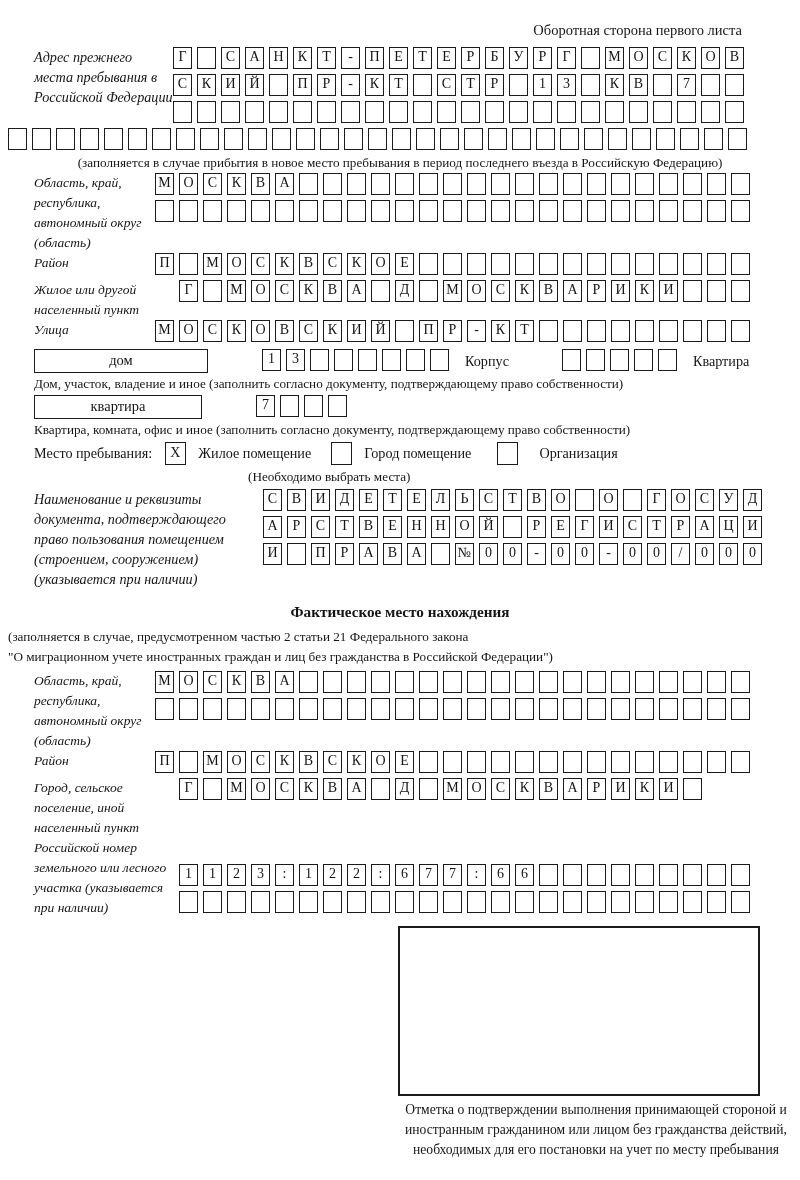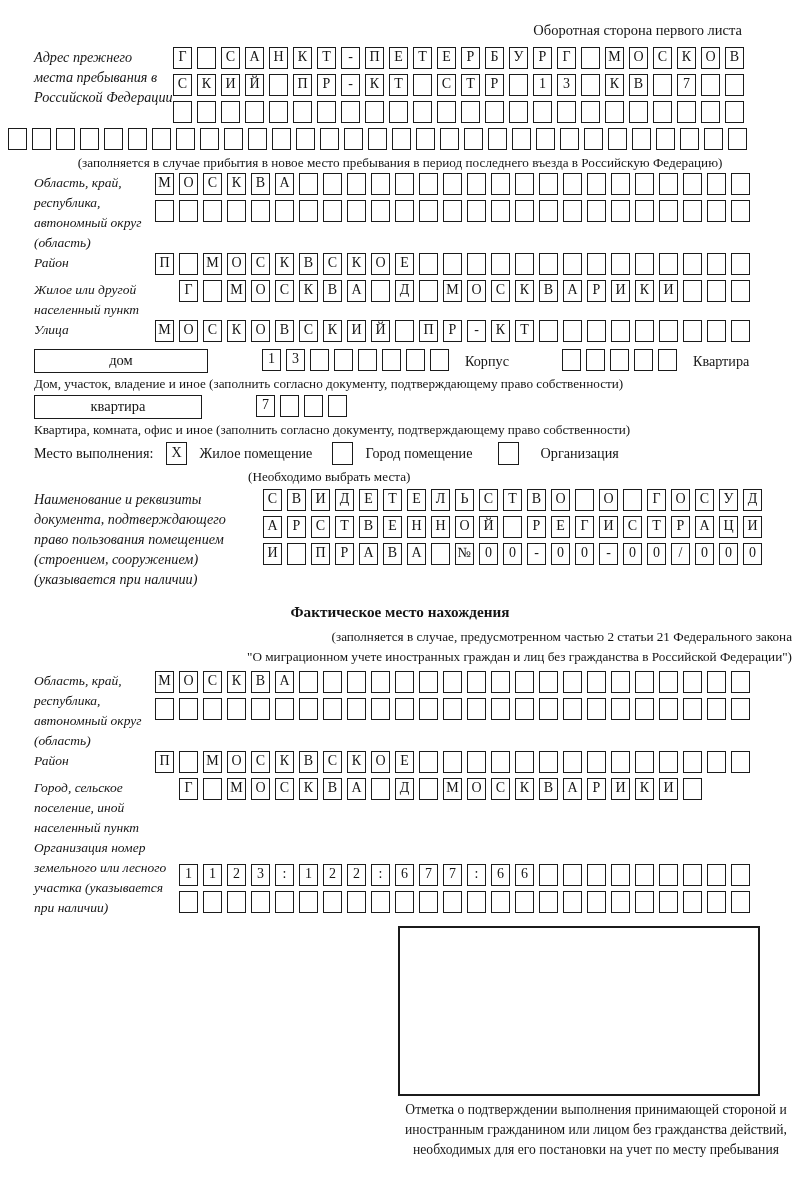--- a/index.html
+++ b/index.html
@@ -30,21 +30,21 @@
   .wide-cell{display:inline-block;box-sizing:border-box;height:24px;border:1.8px solid #1b1b1b;
              text-align:center;font-size:14.5px;line-height:20px;vertical-align:top;background:#fff;}
   .inline-label{display:inline-block;font-size:14.2px;line-height:24px;margin:0 9px 0 7px;vertical-align:top;}
   .houserow{margin:2px 0 1px 26px;height:26px;white-space:nowrap;}
 
   .stayrow{margin:4px 0 0 26px;font-size:14.2px;white-space:nowrap;}
   .checkbox{display:inline-block;box-sizing:border-box;width:21px;height:23px;border:1.8px solid #1b1b1b;
             text-align:center;font-size:14px;line-height:20px;vertical-align:middle;margin:0 9px 2px 9px;background:#fff;}
   .subnote{font-size:13.2px;margin:2px 0 4px 240px;}
 
-  .actual-note{text-align:right;font-size:13.2px;line-height:20px;}
+  .actual-note{text-align:left;font-size:13.2px;line-height:20px;}
 
   .mark-box{width:362px;height:170px;border:2px solid #1b1b1b;box-sizing:border-box;margin:8px 0 4px 390px;background:#fff;}
   .mark-caption{width:404px;margin-left:386px;text-align:center;font-size:13.6px;line-height:20px;}
 
   .mt2{margin-top:2px;} .mt4{margin-top:4px;} .mt8{margin-top:8px;} .mt14{margin-top:14px;}
   .grid{flex:1;}
 </style>
 </head>
 <body>
 
@@ -105,21 +105,21 @@
   <div class="caption left">Дом, участок, владение и иное (заполнить согласно документу, подтверждающему право собственности)</div>
 
   <div class="houserow">
     <span class="wide-cell" style="width:168px">квартира</span>
     <span style="display:inline-block;width:6px"></span>
     <span class="boxrow inline"><span class="cbox">7</span><span class="cbox"></span><span class="cbox"></span><span class="cbox"></span></span>
   </div>
   <div class="caption left">Квартира, комната, офис и иное (заполнить согласно документу, подтверждающему право собственности)</div>
 
   <div class="stayrow">
-    <span>Место выполнения:</span>
+    <span>Место пребывания:</span>
     <span class="checkbox">X</span>
     <span>Жилое помещение</span>
     <span class="checkbox" style="margin-left:16px"></span>
     <span>Город помещение</span>
     <span class="checkbox" style="margin-left:22px;margin-right:18px"></span>
     <span>Организация</span>
   </div>
   <div class="subnote">(Необходимо выбрать места)</div>
 
   <div class="frow mt2">
@@ -151,21 +151,21 @@
   </div>
 
   <div class="frow">
     <div class="label lc2w">Город, сельское поселение, иной населенный пункт</div>
     <div class="grid">
         <div class="boxrow"><span class="cbox">Г</span><span class="cbox"></span><span class="cbox">М</span><span class="cbox">О</span><span class="cbox">С</span><span class="cbox">К</span><span class="cbox">В</span><span class="cbox">А</span><span class="cbox"></span><span class="cbox">Д</span><span class="cbox"></span><span class="cbox">М</span><span class="cbox">О</span><span class="cbox">С</span><span class="cbox">К</span><span class="cbox">В</span><span class="cbox">А</span><span class="cbox">Р</span><span class="cbox">И</span><span class="cbox">К</span><span class="cbox">И</span><span class="cbox"></span></div>
       </div>
   </div>
 
   <div class="frow">
-    <div class="label lc2w">Организация номер земельного или лесного участка (указывается при наличии)</div>
+    <div class="label lc2w">Российской номер земельного или лесного участка (указывается при наличии)</div>
     <div class="grid" style="margin-top:26px">
       <div class="boxrow"><span class="cbox">1</span><span class="cbox">1</span><span class="cbox">2</span><span class="cbox">3</span><span class="cbox">:</span><span class="cbox">1</span><span class="cbox">2</span><span class="cbox">2</span><span class="cbox">:</span><span class="cbox">6</span><span class="cbox">7</span><span class="cbox">7</span><span class="cbox">:</span><span class="cbox">6</span><span class="cbox">6</span><span class="cbox"></span><span class="cbox"></span><span class="cbox"></span><span class="cbox"></span><span class="cbox"></span><span class="cbox"></span><span class="cbox"></span><span class="cbox"></span><span class="cbox"></span></div>
       <div class="boxrow"><span class="cbox"></span><span class="cbox"></span><span class="cbox"></span><span class="cbox"></span><span class="cbox"></span><span class="cbox"></span><span class="cbox"></span><span class="cbox"></span><span class="cbox"></span><span class="cbox"></span><span class="cbox"></span><span class="cbox"></span><span class="cbox"></span><span class="cbox"></span><span class="cbox"></span><span class="cbox"></span><span class="cbox"></span><span class="cbox"></span><span class="cbox"></span><span class="cbox"></span><span class="cbox"></span><span class="cbox"></span><span class="cbox"></span><span class="cbox"></span></div>
     </div>
   </div>
 
   <div class="mark-box"></div>
   <div class="mark-caption">Отметка о подтверждении выполнения принимающей стороной и иностранным гражданином или лицом без гражданства действий, необходимых для его постановки на учет по месту пребывания</div>
 
 </div>

